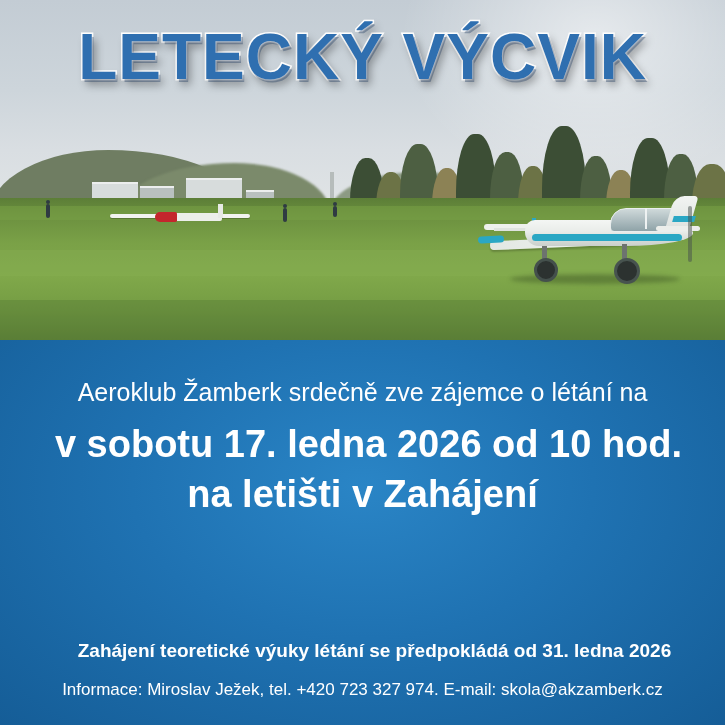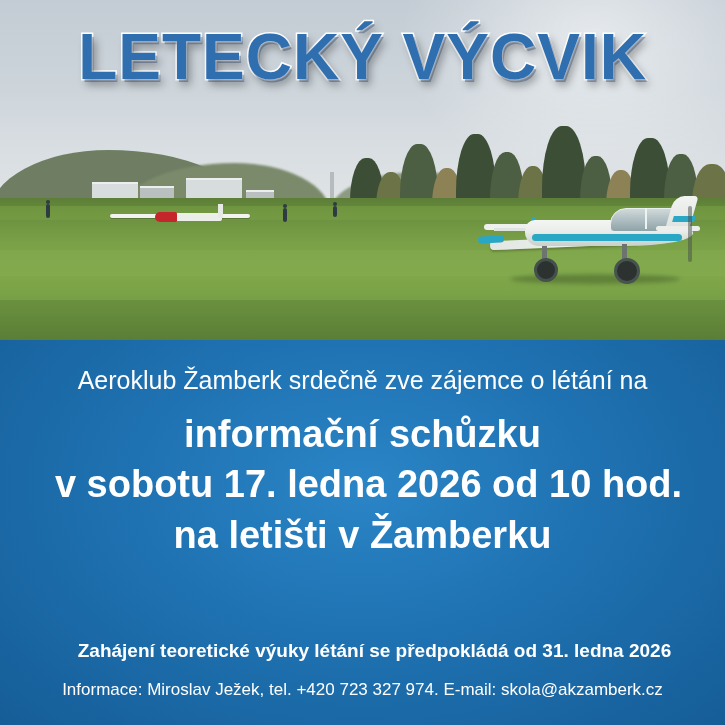--- a/index.html
+++ b/index.html
@@ -324,21 +324,21 @@
   
   .panel {
     position: absolute;
     left: 0; top: 340px;
     width: 725px; height: 385px;
     background: radial-gradient(ellipse at 50% 38%, #2a85c6 0%, #1f72b2 45%, #155d97 100%);
     color: #ffffff;
     text-align: center;
   }
   .lead {
-    margin: 0;
+    margin: 12px;
     padding: 24px 40px 0 40px;
     font-size: 25px;
     line-height: 1.32;
     font-weight: normal;
   }
   .big1 {
     margin: 14px 0 0 0;
     font-size: 38px;
     font-weight: bold;
     line-height: 1.22;
@@ -445,20 +445,19 @@
     <div class="person" style="left:283px; top:208px;"></div>
     <div class="person" style="left:333px; top:206px; height:11px;"></div>
   </div>
 
   <div class="title-wrap">
     <h1 class="title">LETECKÝ VÝCVIK</h1>
   </div>
 
   <div class="panel">
     <p class="lead">Aeroklub Žamberk srdečně zve zájemce o létání na</p>
-    <p class="big1">informační schůzku</p>
     <p class="big2">v sobotu 17. ledna 2026 od 10 hod.</p>
-    <p class="big3">na letišti v Žamberku</p>
+    <p class="big3">na letišti v Zahájení</p>
     <p class="note">Zahájení teoretické výuky létání se předpokládá od 31. ledna 2026</p>
     <p class="contact">Informace: Miroslav Ježek, tel. +420 723 327 974. E-mail: skola@akzamberk.cz</p>
   </div>
 
 </div>
 
 </body></html>

